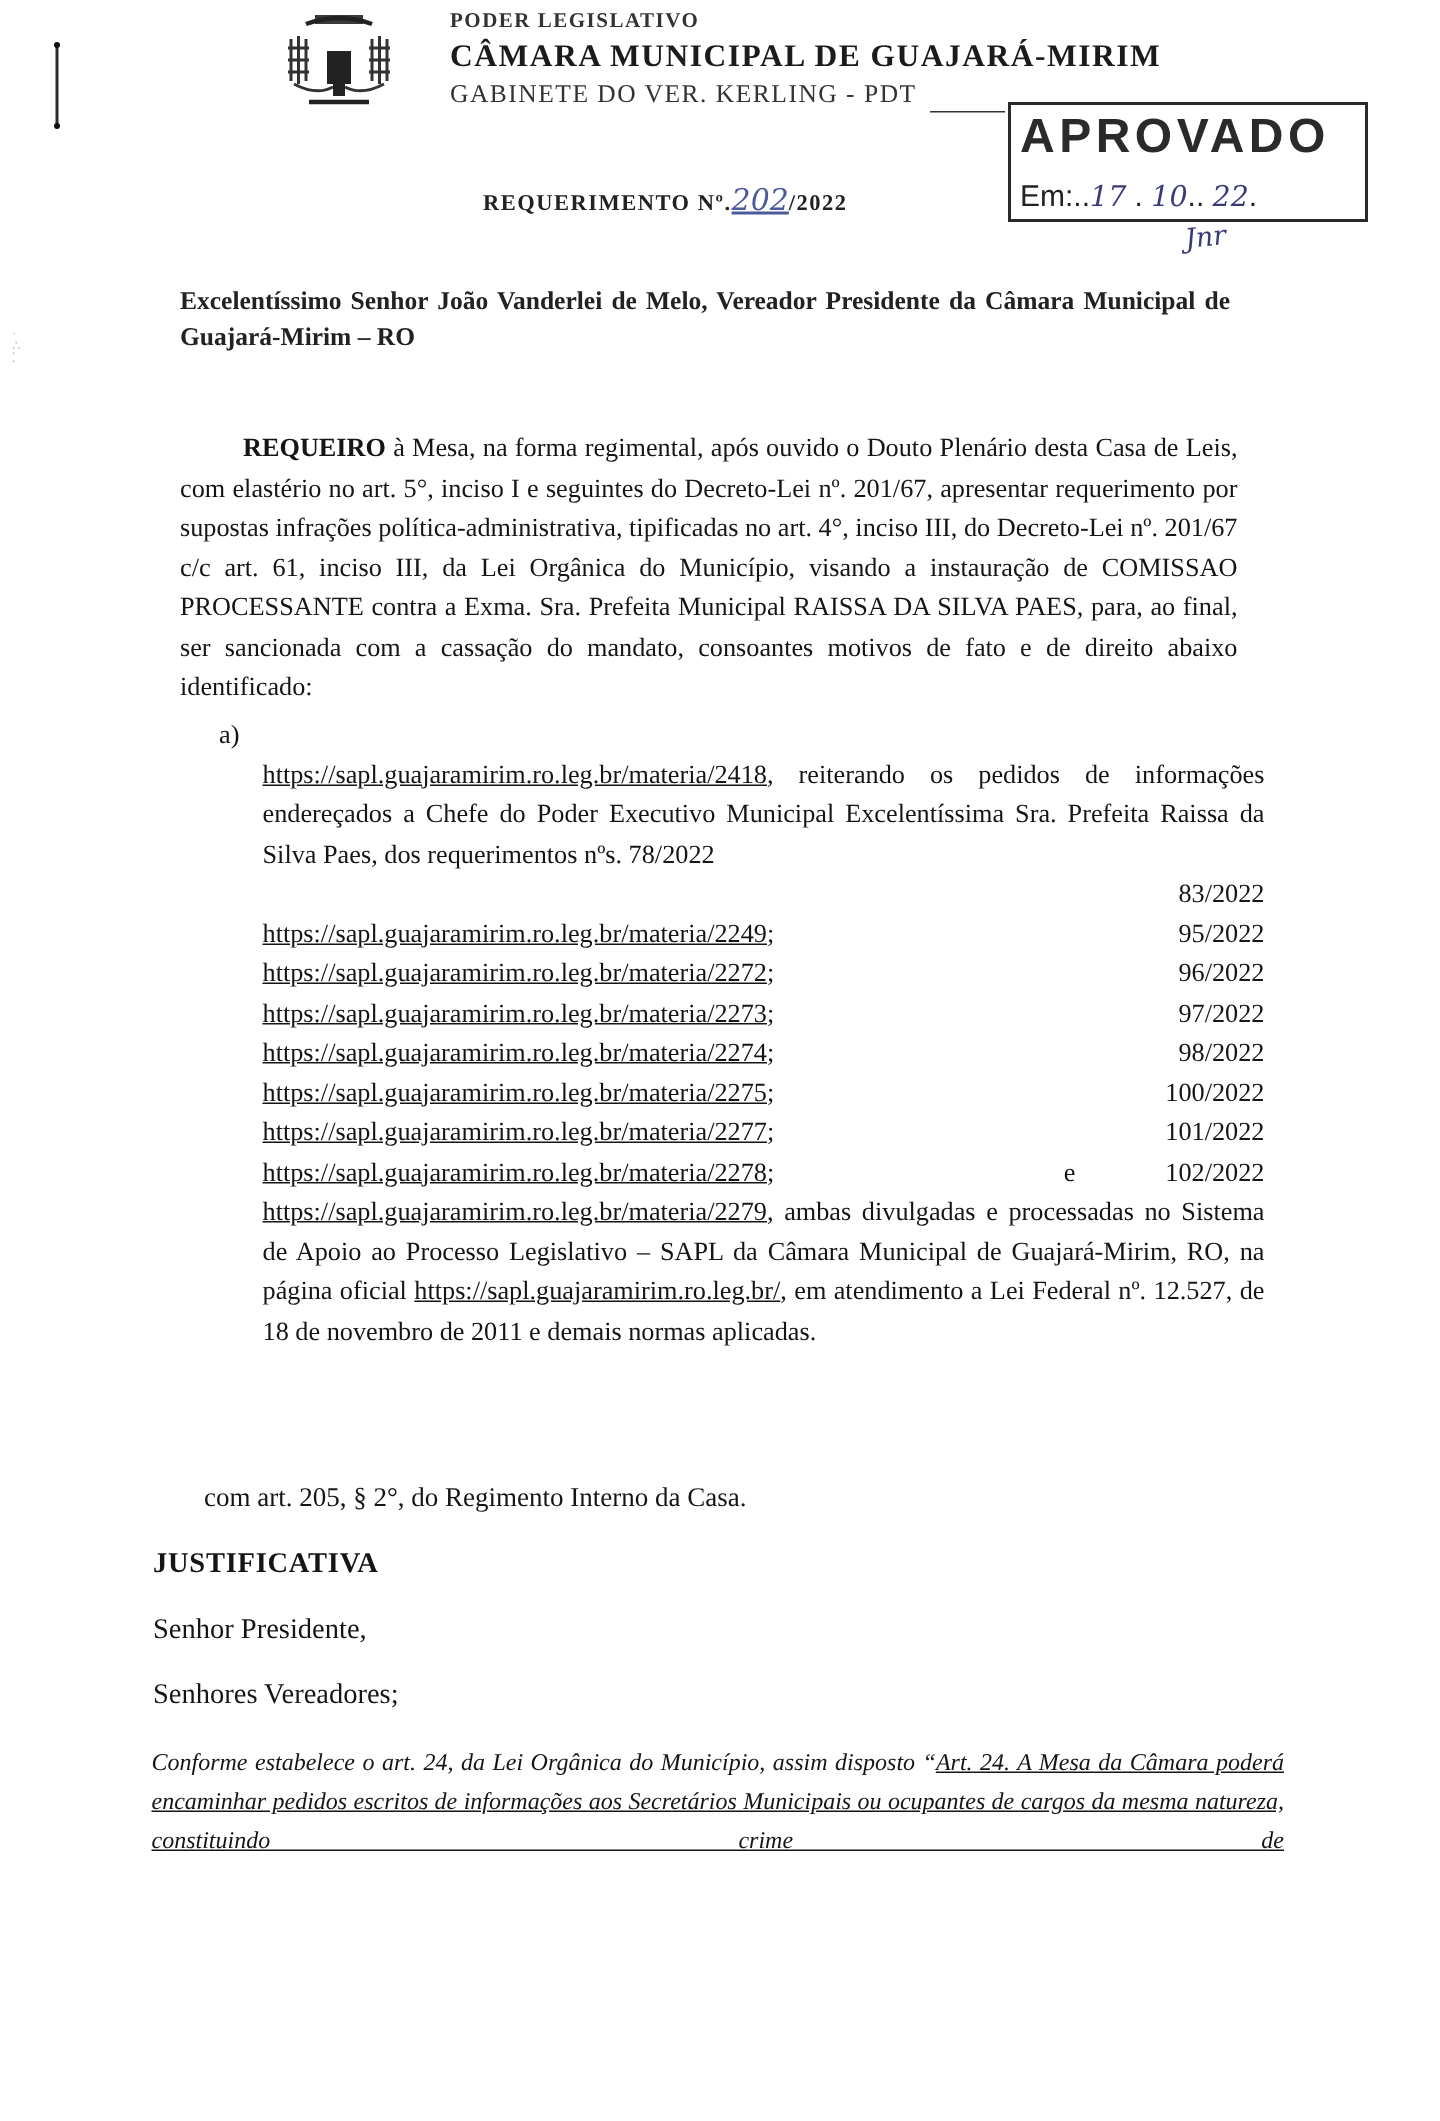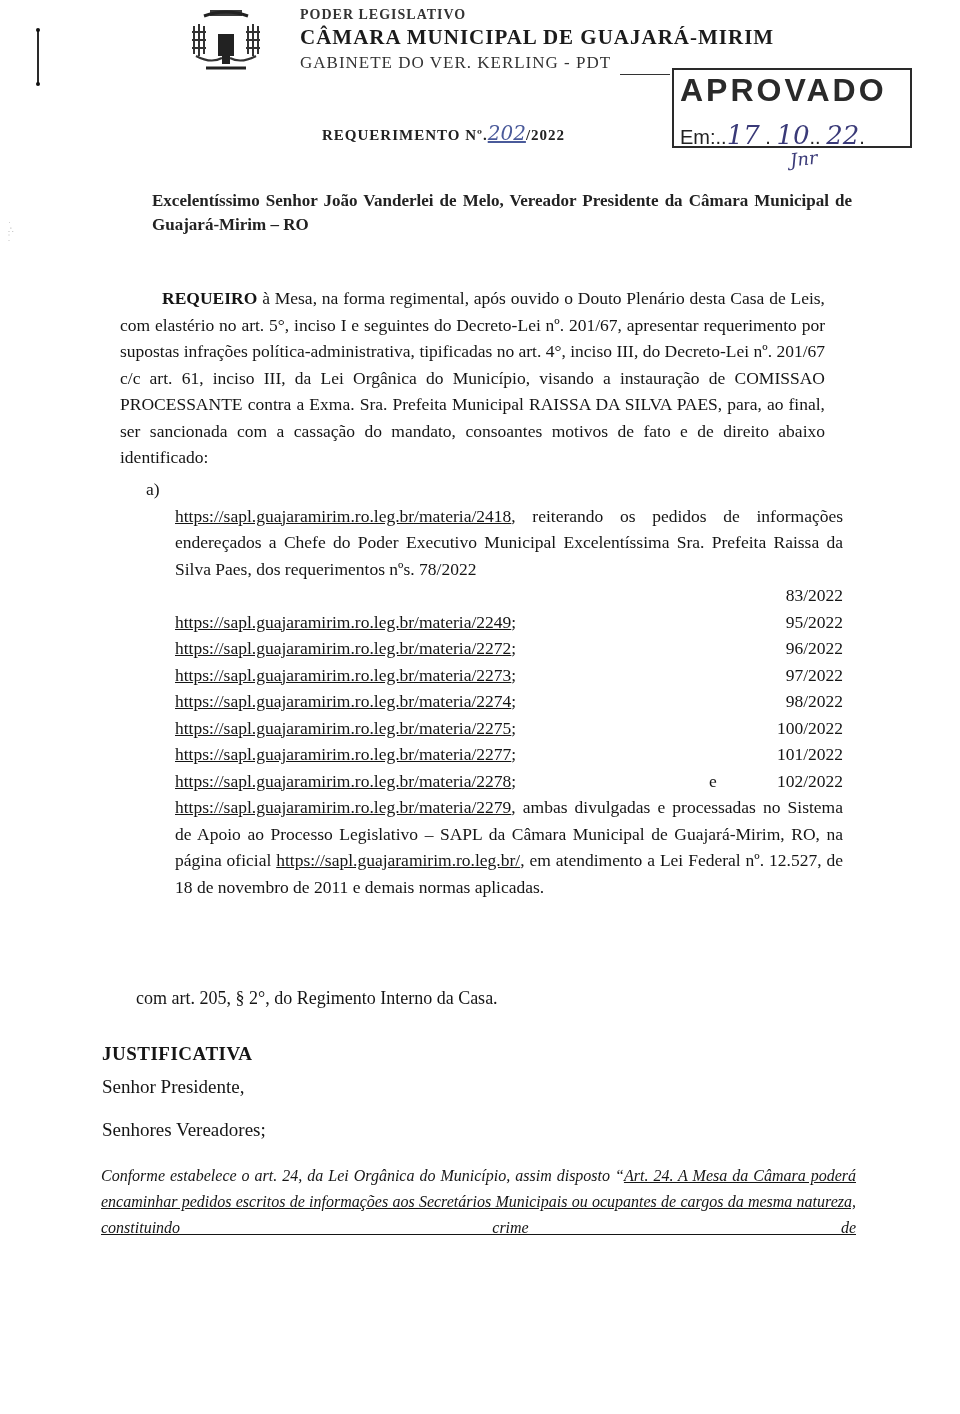--- a/index.html
+++ b/index.html
@@ -20,44 +20,44 @@
     .emblem { left: 186px; top: 6px; width: 80px; height: 66px; }
     .lh-line1 { left: 300px; top: 7px; font-size: 14px; letter-spacing: 1px; color: #333; font-weight: bold; }
     .lh-line2 { left: 300px; top: 25px; font-size: 21px; font-weight: bold; letter-spacing: 1px; color: #1b1b1b; }
     .lh-line3 { left: 300px; top: 53px; font-size: 17px; letter-spacing: 1px; color: #333; }
     .lh-underline { left: 620px; top: 74px; width: 50px; height: 1px; background: #333; }
 
     
     .stamp { left: 672px; top: 68px; width: 240px; height: 80px; border: 2px solid #2a2a2a; border-top-width: 2px; box-sizing: border-box; padding-left: 31px; }
     .stamp-title { position: absolute; left: 6px; top: 2px; font-family: "Liberation Sans", sans-serif; font-weight: bold; font-size: 32px; letter-spacing: 3px; color: #2a2a2a; }
     .stamp-em { position: absolute; left: 6px; top: 50px; font-family: "Liberation Sans", sans-serif; font-size: 20px; color: #222; white-space: nowrap; }
-    .stamp-em .hand { font-family: "DejaVu Serif", serif; font-style: italic; color: #3a3a78; font-size: 26px; }
+    .stamp-em .hand { font-family: "DejaVu Serif", serif; font-style: italic; color: #3a3a78; font-size: 19px; }
     .stamp-sig { left: 790px; top: 148px; font-family: "DejaVu Serif", serif; font-style: italic; font-size: 18px; color: #3a3a78; transform: rotate(-6deg); }
 
     
     .req-num { left: 322px; top: 121px; font-size: 15px; font-weight: bold; letter-spacing: 1px; color: #222; }
     .req-num .hand { font-family: "DejaVu Serif", serif; font-style: italic; font-weight: normal; color: #4a5a9a; font-size: 20px; text-decoration: underline; letter-spacing: 0; }
 
     
-    .addressee { left: 120px; top: 189px; width: 700px; font-size: 17px; font-weight: bold; line-height: 24px; color: #222; text-align: justify; margin-left: 32px; }
+    .addressee { left: 120px; top: 189px; width: 700px; font-size: 17px; font-weight: bold; line-height: 24px; color: #222; text-align: justify; }
 
     
     .para { left: 120px; top: 285px; width: 705px; font-size: 17.5px; line-height: 26.5px; text-align: justify; text-align-last: left; }
     .para b { font-weight: bold; margin-left: 42px; }
 
     
     .item-label { left: 146px; top: 479px; font-size: 17.5px; }
     .item-body { left: 175px; top: 476px; width: 668px; font-size: 17.5px; line-height: 26.5px; text-align: justify; }
     .link { text-decoration: underline; color: #151515; cursor: pointer; }
     .ref-row { display: flex; justify-content: space-between; align-items: baseline; height: 26.5px; }
     .ref-row .conj { margin-left: auto; margin-right: 60px; }
     .item-tail { text-align: justify; }
 
     .art205 { left: 136px; top: 988px; font-size: 18px; }
-    .just-title { left: 102px; top: 1032px; font-size: 19px; font-weight: bold; letter-spacing: 0.5px; margin-top: 11px; }
+    .just-title { left: 102px; top: 1032px; font-size: 19px; font-weight: bold; letter-spacing: 0.5px; }
     .salut1 { left: 102px; top: 1076px; font-size: 19px; }
     .salut2 { left: 102px; top: 1119px; font-size: 19px; }
     .justification { left: 101px; top: 1163px; width: 755px; font-size: 16px; line-height: 26px; text-align: justify; text-align-last: justify; font-style: italic; }
     .justification .quoted { text-decoration: underline; }
   </style>
 </head>
 <body>
 
 <div class="abs margin-bar"></div>
 <div class="abs margin-speck">·<br>∴<br>⁚</div>

